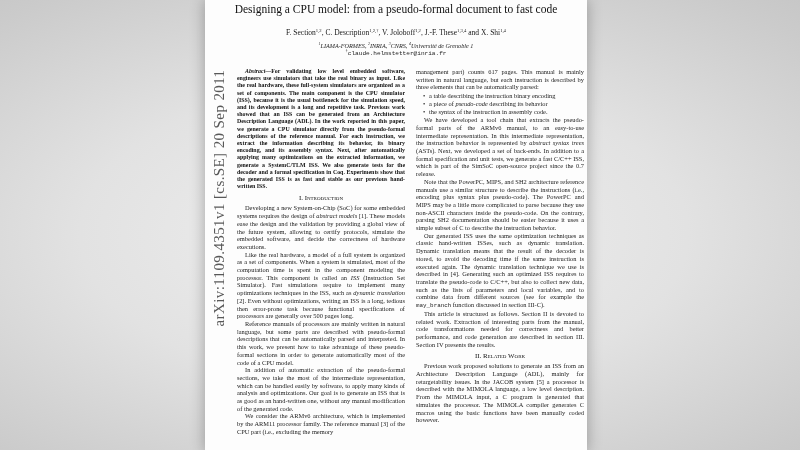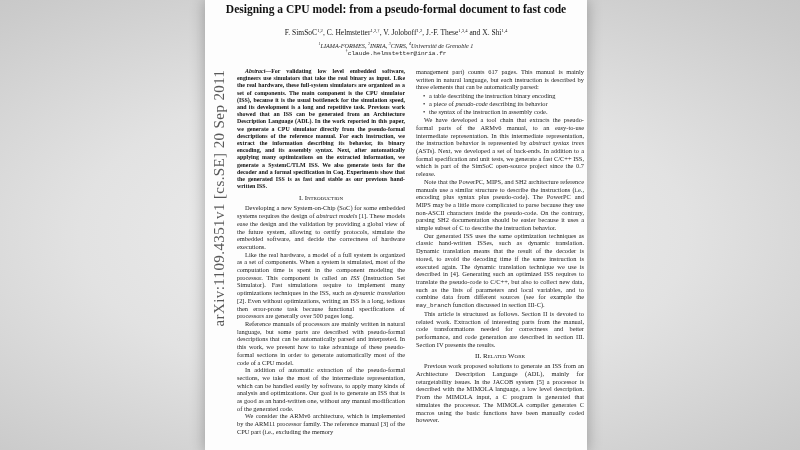--- a/index.html
+++ b/index.html
@@ -13,21 +13,21 @@
     background:radial-gradient(95% 85% at 48% 52%, #f0f0f0 0%, #e2e2e2 40%, #cbcbcb 75%, #bdbdbd 100%);
   }
   .page{
     position:absolute;left:205px;top:0;width:382px;height:452px;
     background:#fdfdfd;
     box-shadow:0 0 14px rgba(0,0,0,0.30);
     color:#1c1c1c;
   }
   .title{
     margin:3px 6px 12px 6px;
-    font-size:11.5px;font-weight:bold;text-align:center;color:#111;
+    font-size:11.5px;font-weight:normal;text-align:center;color:#111;
     line-height:13px;
   }
   .authors{
     margin-top:7px;text-align:center;font-size:7.5px;color:#161616;
   }
   .authors sup, .affils sup, .email sup{font-size:0.62em;vertical-align:super;line-height:0;}
   .affils{
     margin-top:5px;text-align:center;font-size:6.2px;font-style:italic;color:#222;
   }
   .email{
@@ -68,21 +68,21 @@
     font-family:"Liberation Serif", serif;
     font-size:15px;letter-spacing:0.4px;color:#585858;
   }
 </style>
 </head>
 <body>
 
 <div class="stage">
   <div class="page">
     <h1 class="title">Designing a CPU model: from a pseudo-formal document to fast code</h1>
-    <div class="authors" id="authors-line"><span>F. SimSoC</span><sup>1,2</sup>, <span>C. Helmstetter</span><sup>1,2,†</sup>, <span>V. Joloboff</span><sup>1,2</sup>, <span>J.-F. These</span><sup>1,3,4</sup> and <span>X. Shi</span><sup>1,4</sup></div>
+    <div class="authors" id="authors-line"><span>F. Section</span><sup>1,2</sup>, <span>C. Description</span><sup>1,2,†</sup>, <span>V. Joloboff</span><sup>1,2</sup>, <span>J.-F. These</span><sup>1,3,4</sup> and <span>X. Shi</span><sup>1,4</sup></div>
     <div class="affils" id="affils-line"><sup>1</sup><span>LIAMA-FORMES</span>, <sup>2</sup><span>INRIA</span>, <sup>3</sup><span>CNRS</span>, <sup>4</sup><span>Université de Grenoble 1</span></div>
     <div class="email" id="email-line"><sup>†</sup>claude.helmstetter@inria.fr</div>
     <div class="cols">
       <div class="col" id="col-left">
           <p class="abstract"><span class="lead">Abstract</span>—For validating low level embedded software, engineers use simulators that take the real binary as input. Like the real hardware, these full-system simulators are organized as a set of components. The main component is the CPU simulator (ISS), because it is the usual bottleneck for the simulation speed, and its development is a long and repetitive task. Previous work showed that an ISS can be generated from an Architecture Description Language (ADL). In the work reported in this paper, we generate a CPU simulator directly from the pseudo-formal descriptions of the reference manual. For each instruction, we extract the information describing its behavior, its binary encoding, and its assembly syntax. Next, after automatically applying many optimizations on the extracted information, we generate a SystemC/TLM ISS. We also generate tests for the decoder and a formal specification in Coq. Experiments show that the generated ISS is as fast and stable as our previous hand-written ISS.</p>
           <div class="sec-heading">I. Introduction</div>
           <p class="para">Developing a new System-on-Chip (SoC) for some embedded systems requires the design of <i>abstract models</i> [1]. These models ease the design and the validation by providing a global view of the future system, allowing to certify protocols, simulate the embedded software, and decide the correctness of hardware executions.</p>
           <p class="para">Like the real hardware, a model of a full system is organized as a set of components. When a system is simulated, most of the computation time is spent in the component modeling the processor. This component is called an <i>ISS</i> (Instruction Set Simulator). Fast simulations require to implement many optimizations techniques in the ISS, such as <i>dynamic translation</i> [2]. Even without optimizations, writing an ISS is a long, tedious then error-prone task because functional specifications of processors are generally over 500 pages long.</p>
           <p class="para">Reference manuals of processors are mainly written in natural language, but some parts are described with pseudo-formal descriptions that can be automatically parsed and interpreted. In this work, we present how to take advantage of these pseudo-formal sections in order to generate automatically most of the code of a CPU model.</p>
           <p class="para">In addition of automatic extraction of the pseudo-formal sections, we take the most of the intermediate representation, which can be handled easily by software, to apply many kinds of analysis and optimizations. Our goal is to generate an ISS that is as good as an hand-written one, without any manual modification of the generated code.</p>

